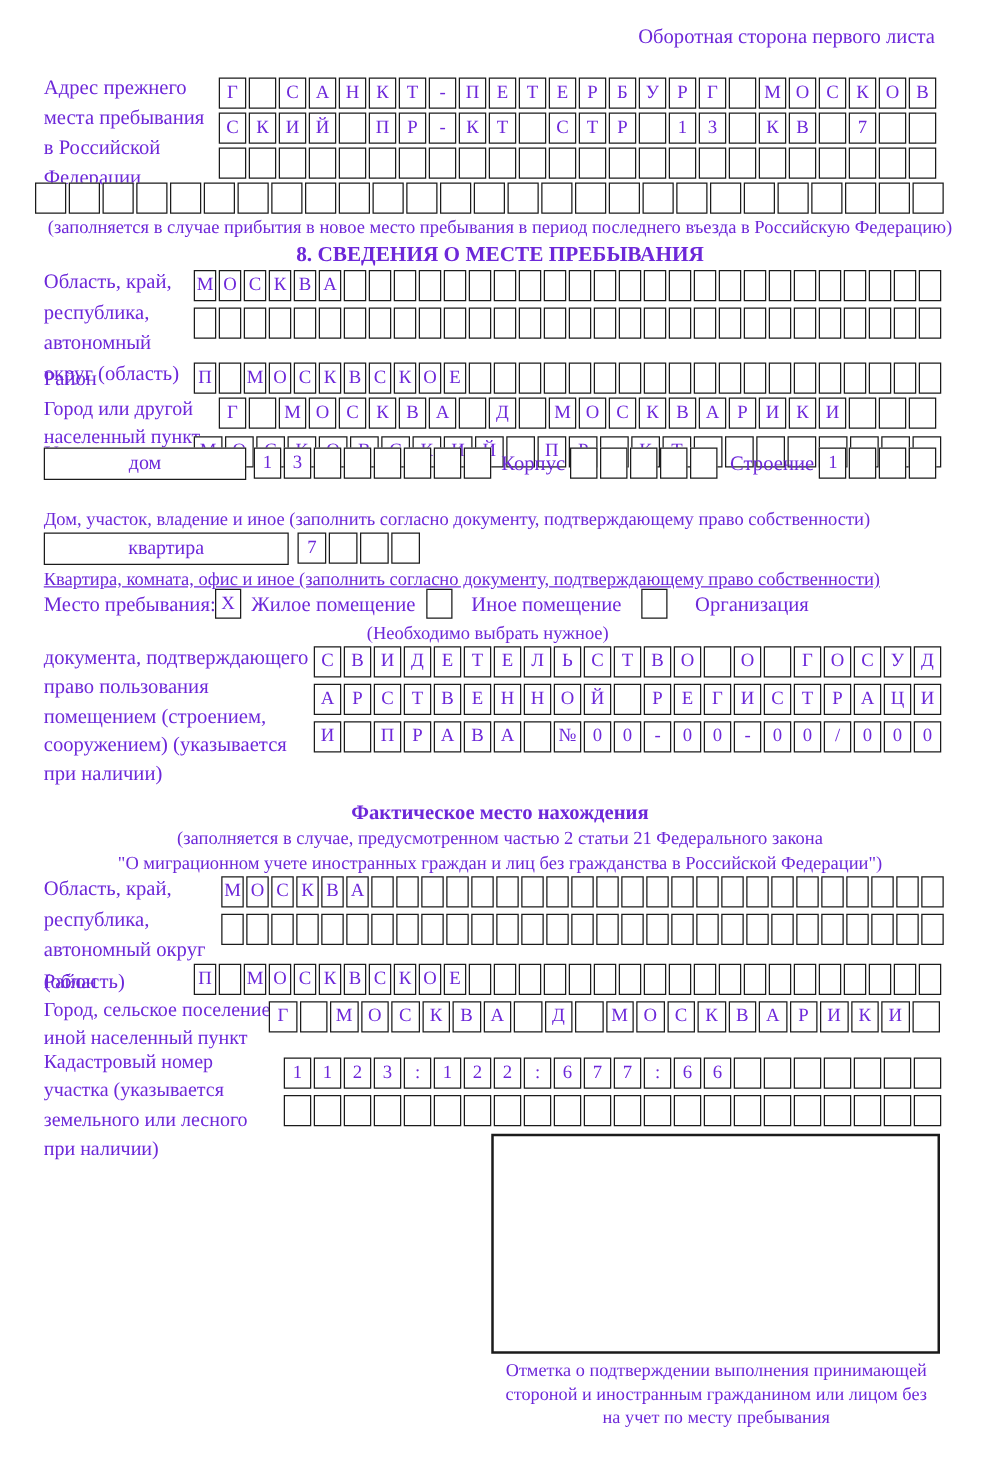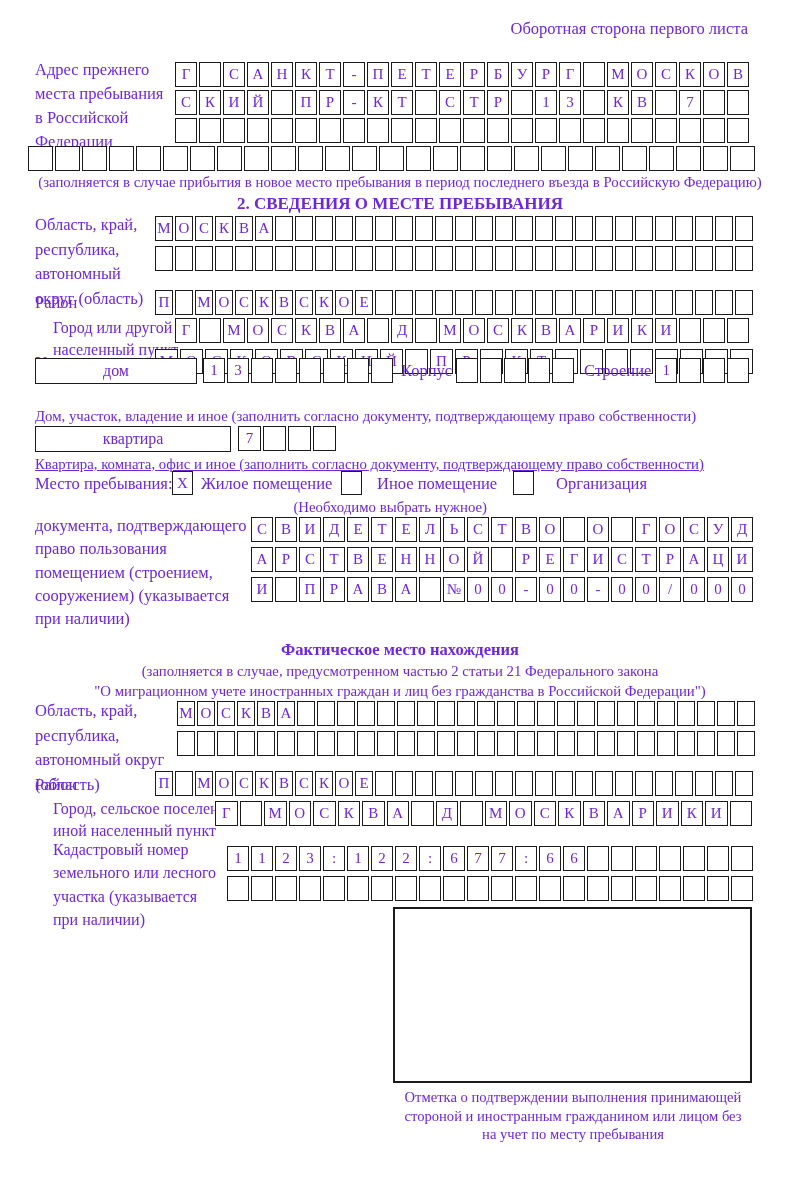--- a/index.html
+++ b/index.html
@@ -5,21 +5,21 @@
   * { margin:0; padding:0; box-sizing:border-box; }
   html,body { background:#e8e8e8; }
   .page {
     position:relative; width:800px; height:1180px; margin:0 auto;
     background:#ffffff; color:#6d28d9;
     font-family:"Liberation Serif","DejaVu Serif",serif;
     overflow:hidden;
   }
   .abs { position:absolute; }
   .lbl { font-size:16.5px; line-height:24px; }
-  .lbl-sm { font-size:16px; line-height:22px;margin-left:18px; }
+  .lbl-sm { font-size:16px; line-height:22px; }
   .note { font-size:14.8px; }
   .center { width:800px; left:0; text-align:center; }
   .bold { font-weight:bold; }
   .boxrow { display:flex; gap:2px; height:26px; }
   .cell {
     height:25px; border:1.6px solid #1b1b1b; background:#fff;
     display:flex; align-items:center; justify-content:center;
     font-size:15px; line-height:1;
   }
   .labelbox {
@@ -151,21 +151,21 @@
       <div class="cell" style="width: 25px;"></div>
       <div class="cell" style="width: 25px;"></div>
       <div class="cell" style="width: 25px;"></div>
       <div class="cell" style="width: 25px;"></div>
       <div class="cell" style="width: 25px;"></div>
       <div class="cell" style="width: 25px;"></div>
       <div class="cell" style="width: 25px;"></div>
     </div>
   <div class="abs note center" style="top:174px;">(заполняется в случае прибытия в новое место пребывания в период последнего въезда в Российскую Федерацию)</div>
 
-  <div class="abs center bold" style="top:194px; font-size:17px;">2. СВЕДЕНИЯ О МЕСТЕ ПРЕБЫВАНИЯ</div>
+  <div class="abs center bold" style="top:194px; font-size:17px;">8. СВЕДЕНИЯ О МЕСТЕ ПРЕБЫВАНИЯ</div>
 
   <div class="abs lbl" style="left:35px; top:213px; line-height:24.5px;">
     <div>Область, край,</div>
     <div>республика,</div>
     <div>автономный</div>
     <div>округ (область)</div>
   </div>
   <div class="abs boxrow" style="left:155px; top:216px;">
       <div class="cell" style="width: 18px;">М</div>
       <div class="cell" style="width: 18px;">О</div>
@@ -582,22 +582,22 @@
       <div class="cell" style="width: 22.5px;">А</div>
       <div class="cell" style="width: 22.5px;">Р</div>
       <div class="cell" style="width: 22.5px;">И</div>
       <div class="cell" style="width: 22.5px;">К</div>
       <div class="cell" style="width: 22.5px;">И</div>
       <div class="cell" style="width: 22.5px;"></div>
     </div>
 
   <div class="abs lbl-sm" style="left:35px; top:838px; line-height:23.3px;">
     <div>Кадастровый номер</div>
+    <div>участка (указывается</div>
     <div>земельного или лесного</div>
-    <div>участка (указывается</div>
     <div>при наличии)</div>
   </div>
   <div class="abs boxrow" style="left:227px; top:846px;">
       <div class="cell" style="width: 22px;">1</div>
       <div class="cell" style="width: 22px;">1</div>
       <div class="cell" style="width: 22px;">2</div>
       <div class="cell" style="width: 22px;">3</div>
       <div class="cell" style="width: 22px;">:</div>
       <div class="cell" style="width: 22px;">1</div>
       <div class="cell" style="width: 22px;">2</div>

